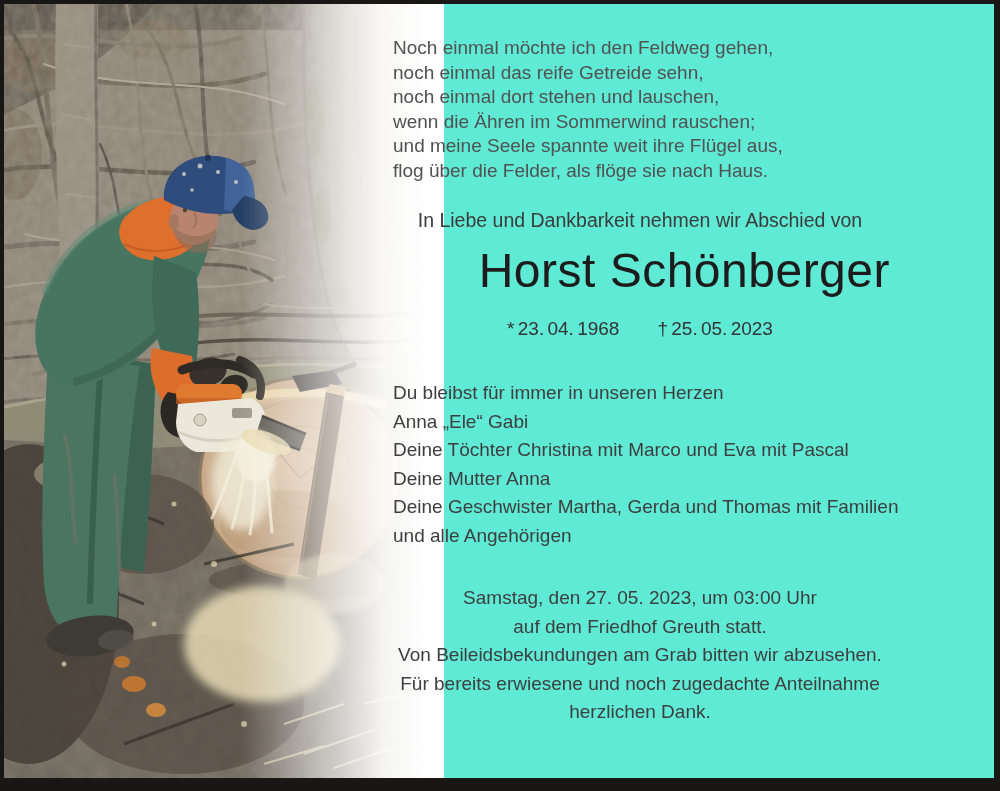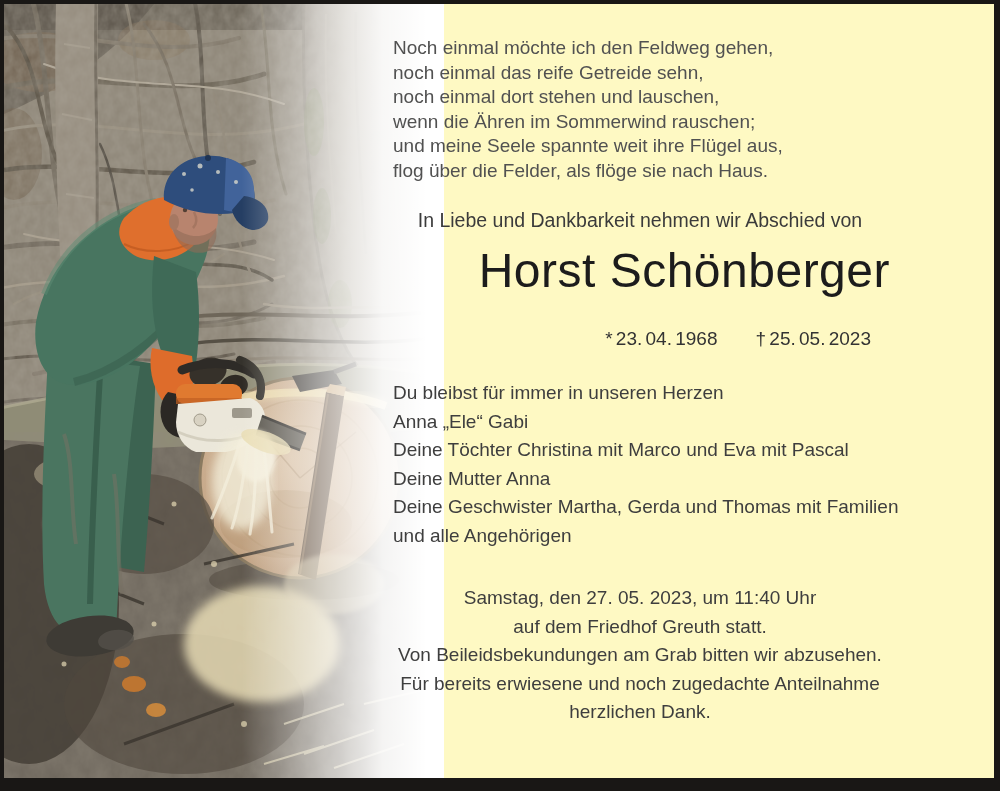--- a/index.html
+++ b/index.html
@@ -1,33 +1,33 @@
 <!DOCTYPE html>
 <html lang="de"><head>
 <meta charset="utf-8">
 <style>
   html,body{margin:0;padding:0;width:1000px;height:791px;overflow:hidden;background:#fff;}
-  .page{position:relative;width:1000px;height:791px;background:#fef9c3;
+  .page{position:relative;width:1000px;height:791px;background:#5eead4;
         font-family:"Liberation Sans","DejaVu Sans",sans-serif;color:#3e3e3e;}
   
   .frame{position:absolute;inset:0;box-sizing:border-box;z-index:6;pointer-events:none;
          border:solid #191715;border-width:4px 6px 13px 4px;}
   
   .photo{position:absolute;left:4px;top:4px;width:440px;height:774px;overflow:hidden;z-index:1;}
   .photo svg{display:block;width:100%;height:100%;}
   .fade{position:absolute;inset:0;z-index:2;pointer-events:none;
         background:linear-gradient(90deg,rgba(255,255,255,0) 0%,rgba(255,255,255,0) 54%,
                    rgba(255,255,255,.55) 72%,rgba(255,255,255,.92) 86%,#fff 96%);}
   
   .txt{position:absolute;z-index:4;}
   .poem{left:393px;top:36px;font-size:19px;line-height:24.5px;color:#515151;white-space:nowrap;}
   .center-col{left:390px;width:500px;text-align:center;white-space:nowrap;}
   .intro{top:209px;font-size:19.5px;color:#3b3b3b;}
   .name{top:243px;font-size:48px;font-weight:normal;color:#1c1c1c;margin:0;line-height:55px;letter-spacing:.5px;text-align:right;}
-  .dates{top:328px;font-size:19px;color:#333;word-spacing:-2px;text-align:right;}
+  .dates{top:318px;font-size:19px;color:#333;word-spacing:-2px;}
   .dates span{display:inline-block;margin:0 19px;}
   .family{left:393px;top:379px;font-size:19px;line-height:28.5px;color:#3e3e3e;white-space:nowrap;}
   .funeral{top:584px;font-size:19px;line-height:28.5px;color:#3e3e3e;}
 </style>
 </head>
 <body>
 
 <div class="page">
 
   <div class="photo" role="img" aria-label="Mann mit blauer Kappe in grüner Forstkleidung mit orangen Schultern sägt mit einer Kettensäge einen Baumstamm im Wald">
@@ -264,21 +264,21 @@
   <div class="txt family">
     <div>Du bleibst für immer in unseren Herzen</div>
     <div>Anna „Ele“ Gabi</div>
     <div>Deine Töchter Christina mit Marco und Eva mit Pascal</div>
     <div>Deine Mutter Anna</div>
     <div>Deine Geschwister Martha, Gerda und Thomas mit Familien</div>
     <div>und alle Angehörigen</div>
   </div>
 
   <div class="txt center-col funeral">
-    <div>Samstag, den 27. 05. 2023, um 11:40 Uhr</div>
+    <div>Samstag, den 27. 05. 2023, um 03:00 Uhr</div>
     <div>auf dem Friedhof Greuth statt.</div>
     <div>Von Beileidsbekundungen am Grab bitten wir abzusehen.</div>
     <div>Für bereits erwiesene und noch zugedachte Anteilnahme</div>
     <div>herzlichen Dank.</div>
   </div>
 
   <div class="frame"></div>
 </div>
 
 </body></html>

